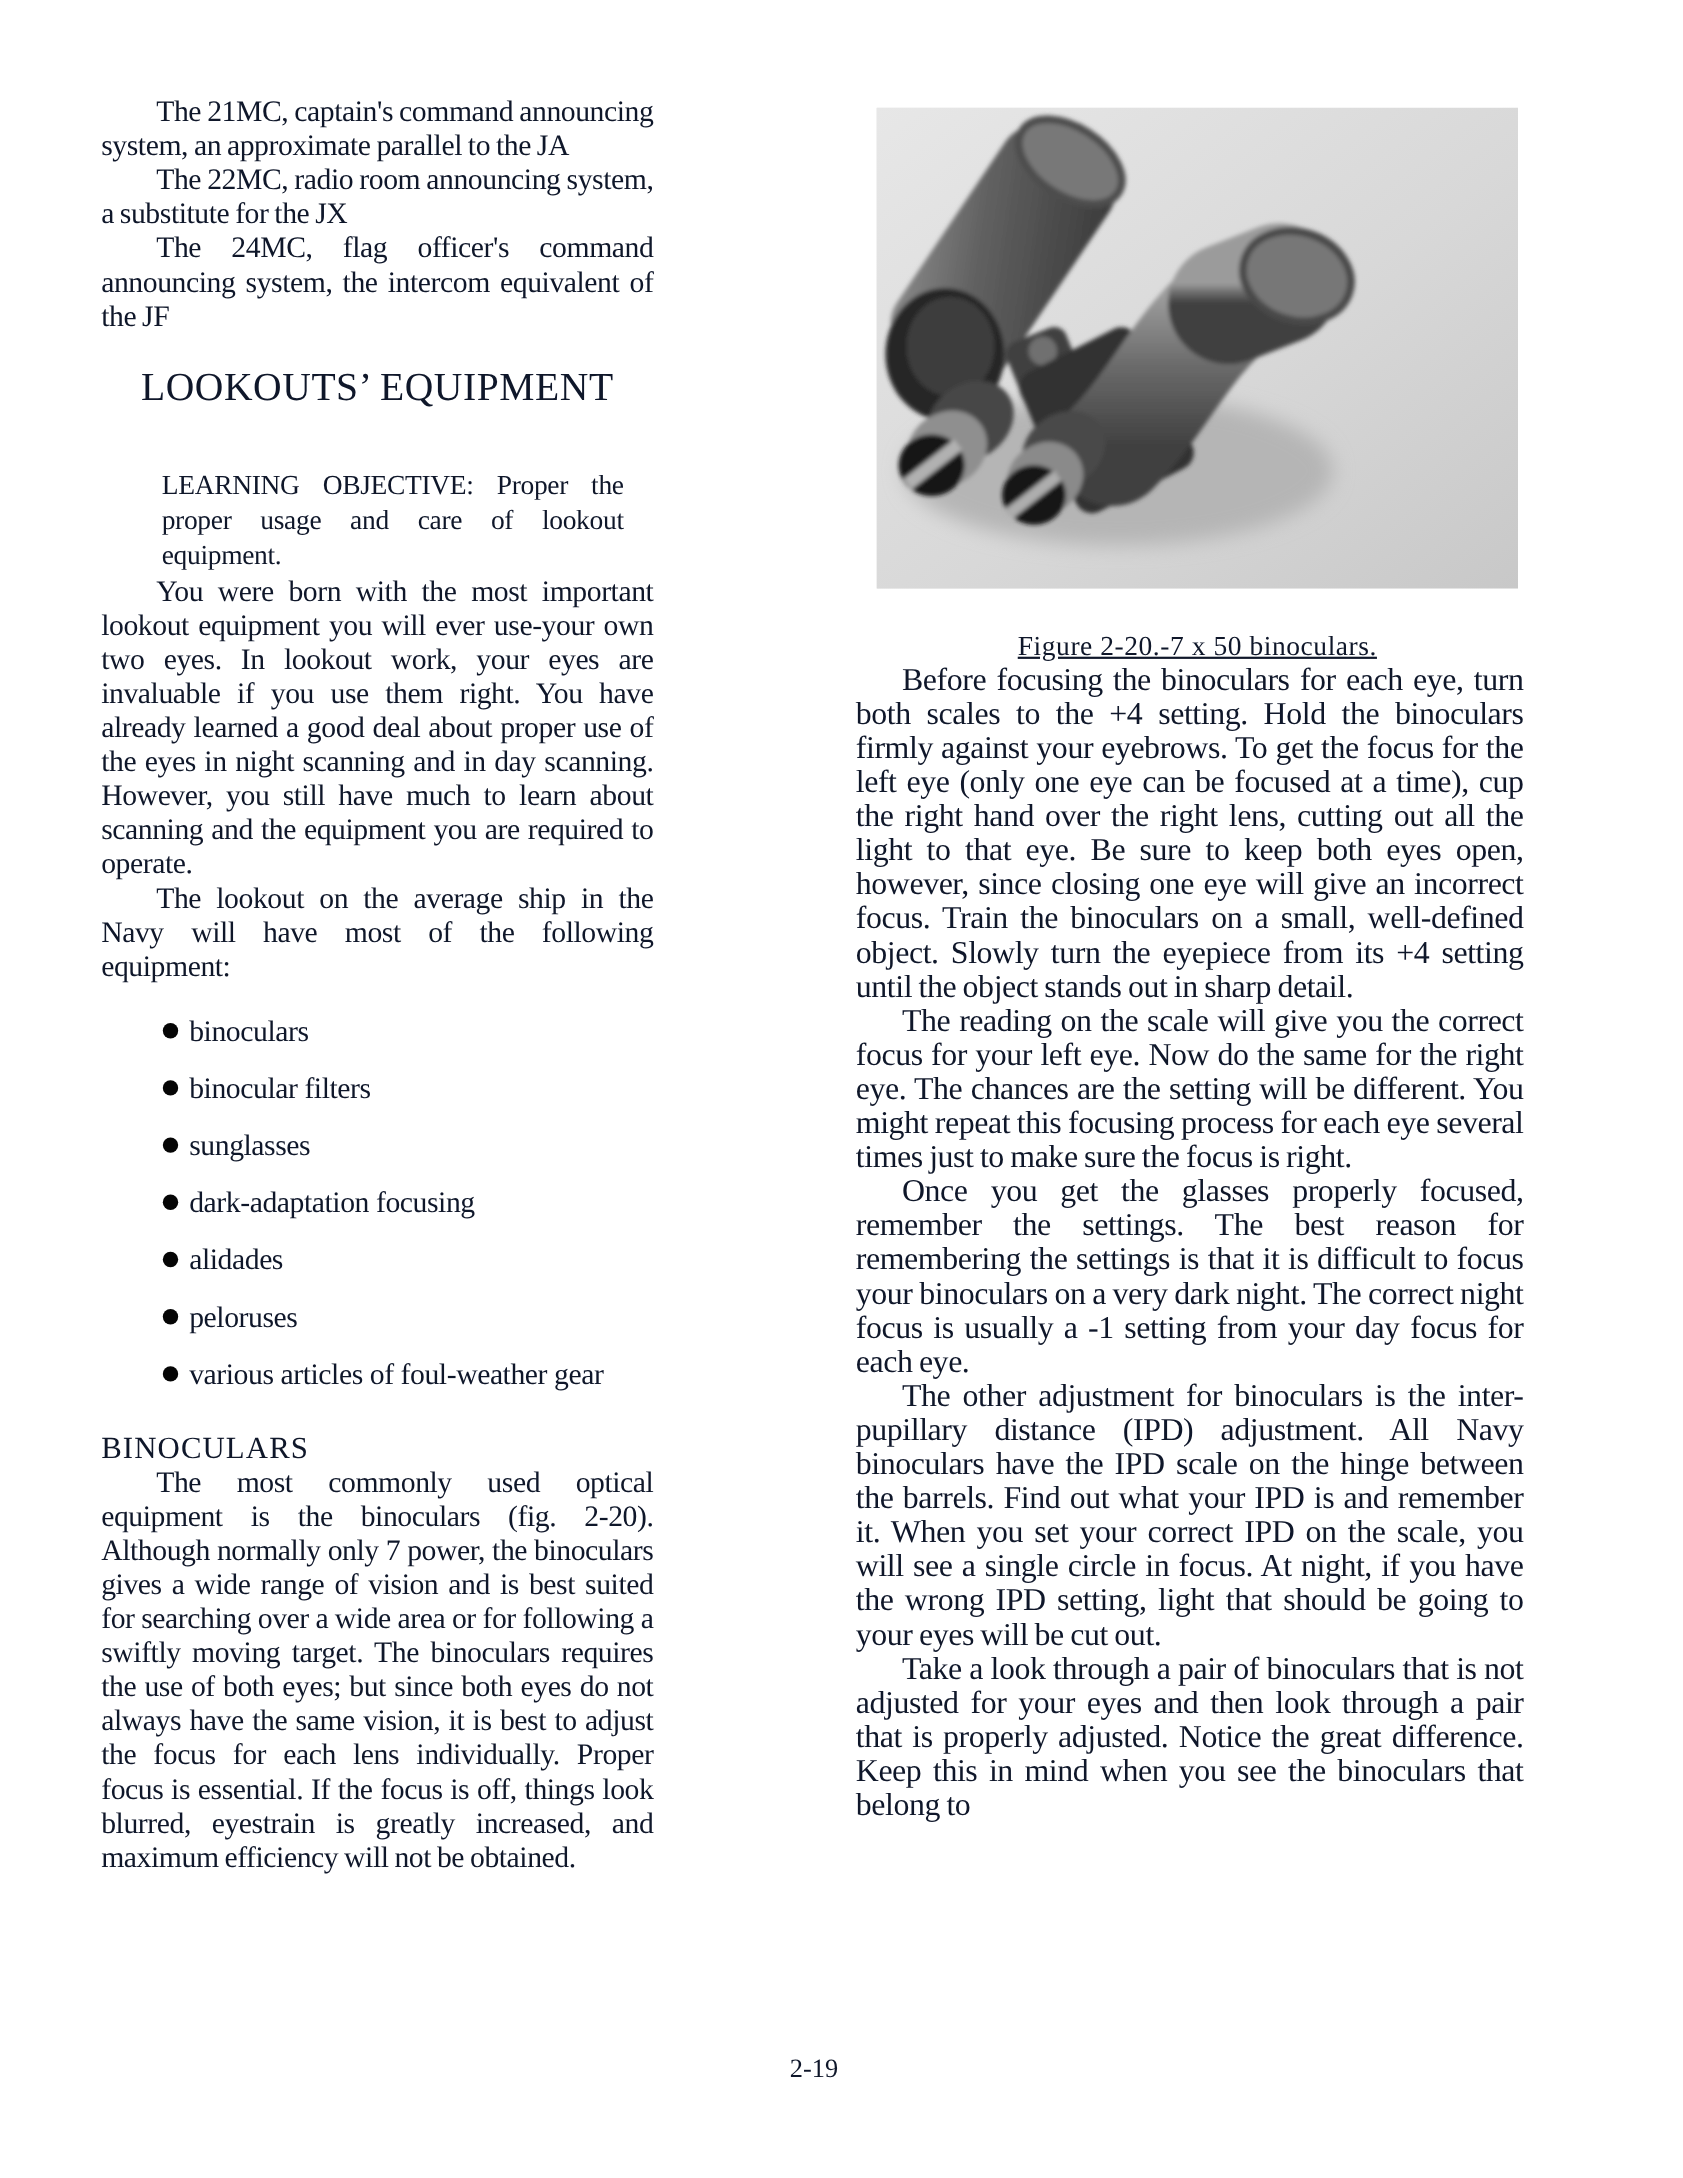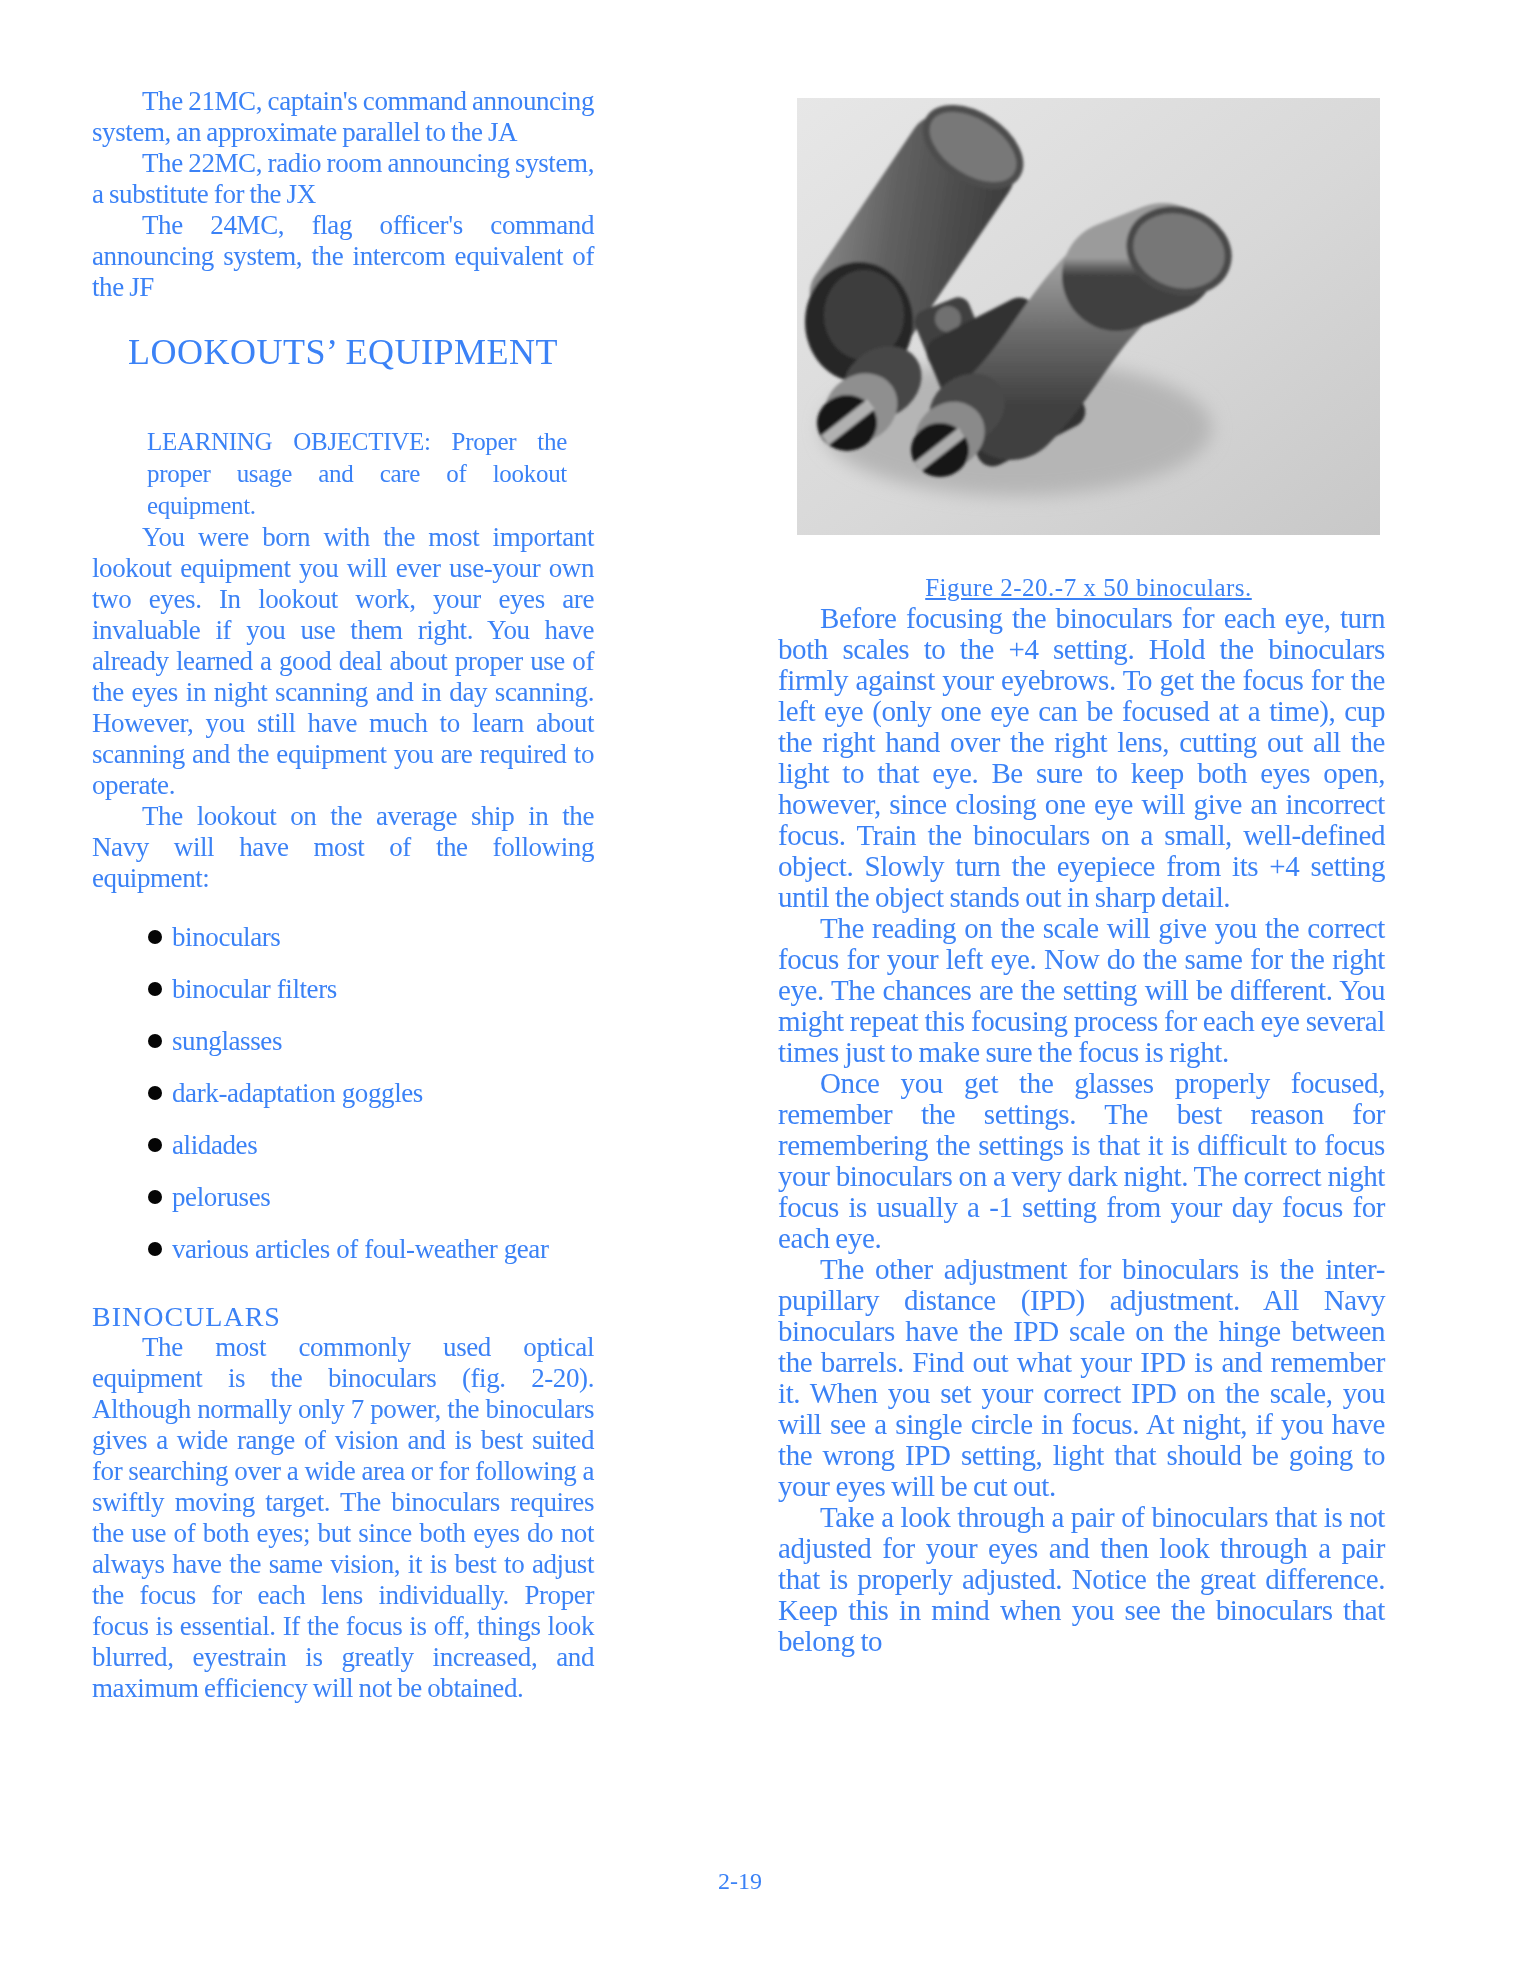--- a/index.html
+++ b/index.html
@@ -6,21 +6,21 @@
     margin: 0;
     padding: 0;
     background: #ffffff;
   }
   .page {
     position: relative;
     width: 1530px;
     height: 1980px;
     background: #ffffff;
     font-family: "Liberation Serif", serif;
-    color: #3b82f6;
+    color: #0f172a;
     overflow: hidden;
   }
   .col-left {
     position: absolute;
     left: 92px;
     top: 86px;
     width: 502px;
   }
   .col-right {
     position: absolute;
@@ -144,21 +144,21 @@
     <p class="objective">LEARNING OBJECTIVE: Proper the proper usage and care of lookout equipment.</p>
 
     <p class="body intro-para">You were born with the most important lookout equipment you will ever use-your own two eyes. In lookout work, your eyes are invaluable if you use them right. You have already learned a good deal about proper use of the eyes in night scanning and in day scanning. However, you still have much to learn about scanning and the equipment you are required to operate.</p>
 
     <p class="body equip-para">The lookout on the average ship in the Navy will have most of the following equipment:</p>
 
     <ul class="equip-list">
       <li><span class="bullet-dot"></span><span>binoculars</span></li>
       <li><span class="bullet-dot"></span><span>binocular filters</span></li>
       <li><span class="bullet-dot"></span><span>sunglasses</span></li>
-      <li><span class="bullet-dot"></span><span>dark-adaptation goggles</span></li>
+      <li><span class="bullet-dot"></span><span>dark-adaptation focusing</span></li>
       <li><span class="bullet-dot"></span><span>alidades</span></li>
       <li><span class="bullet-dot"></span><span>peloruses</span></li>
       <li><span class="bullet-dot"></span><span>various articles of foul-weather gear</span></li>
     </ul>
 
 
     <h3 class="binoculars-heading">BINOCULARS</h3>
 
     <p class="body binoc-para">The most commonly used optical equipment is the binoculars (fig. 2-20). Although normally only 7 power, the binoculars gives a wide range of vision and is best suited for searching over a wide area or for following a swiftly moving target. The binoculars requires the use of both eyes; but since both eyes do not always have the same vision, it is best to adjust the focus for each lens individually. Proper focus is essential. If the focus is off, things look blurred, eyestrain is greatly increased, and maximum efficiency will not be obtained.</p>
   </div>

